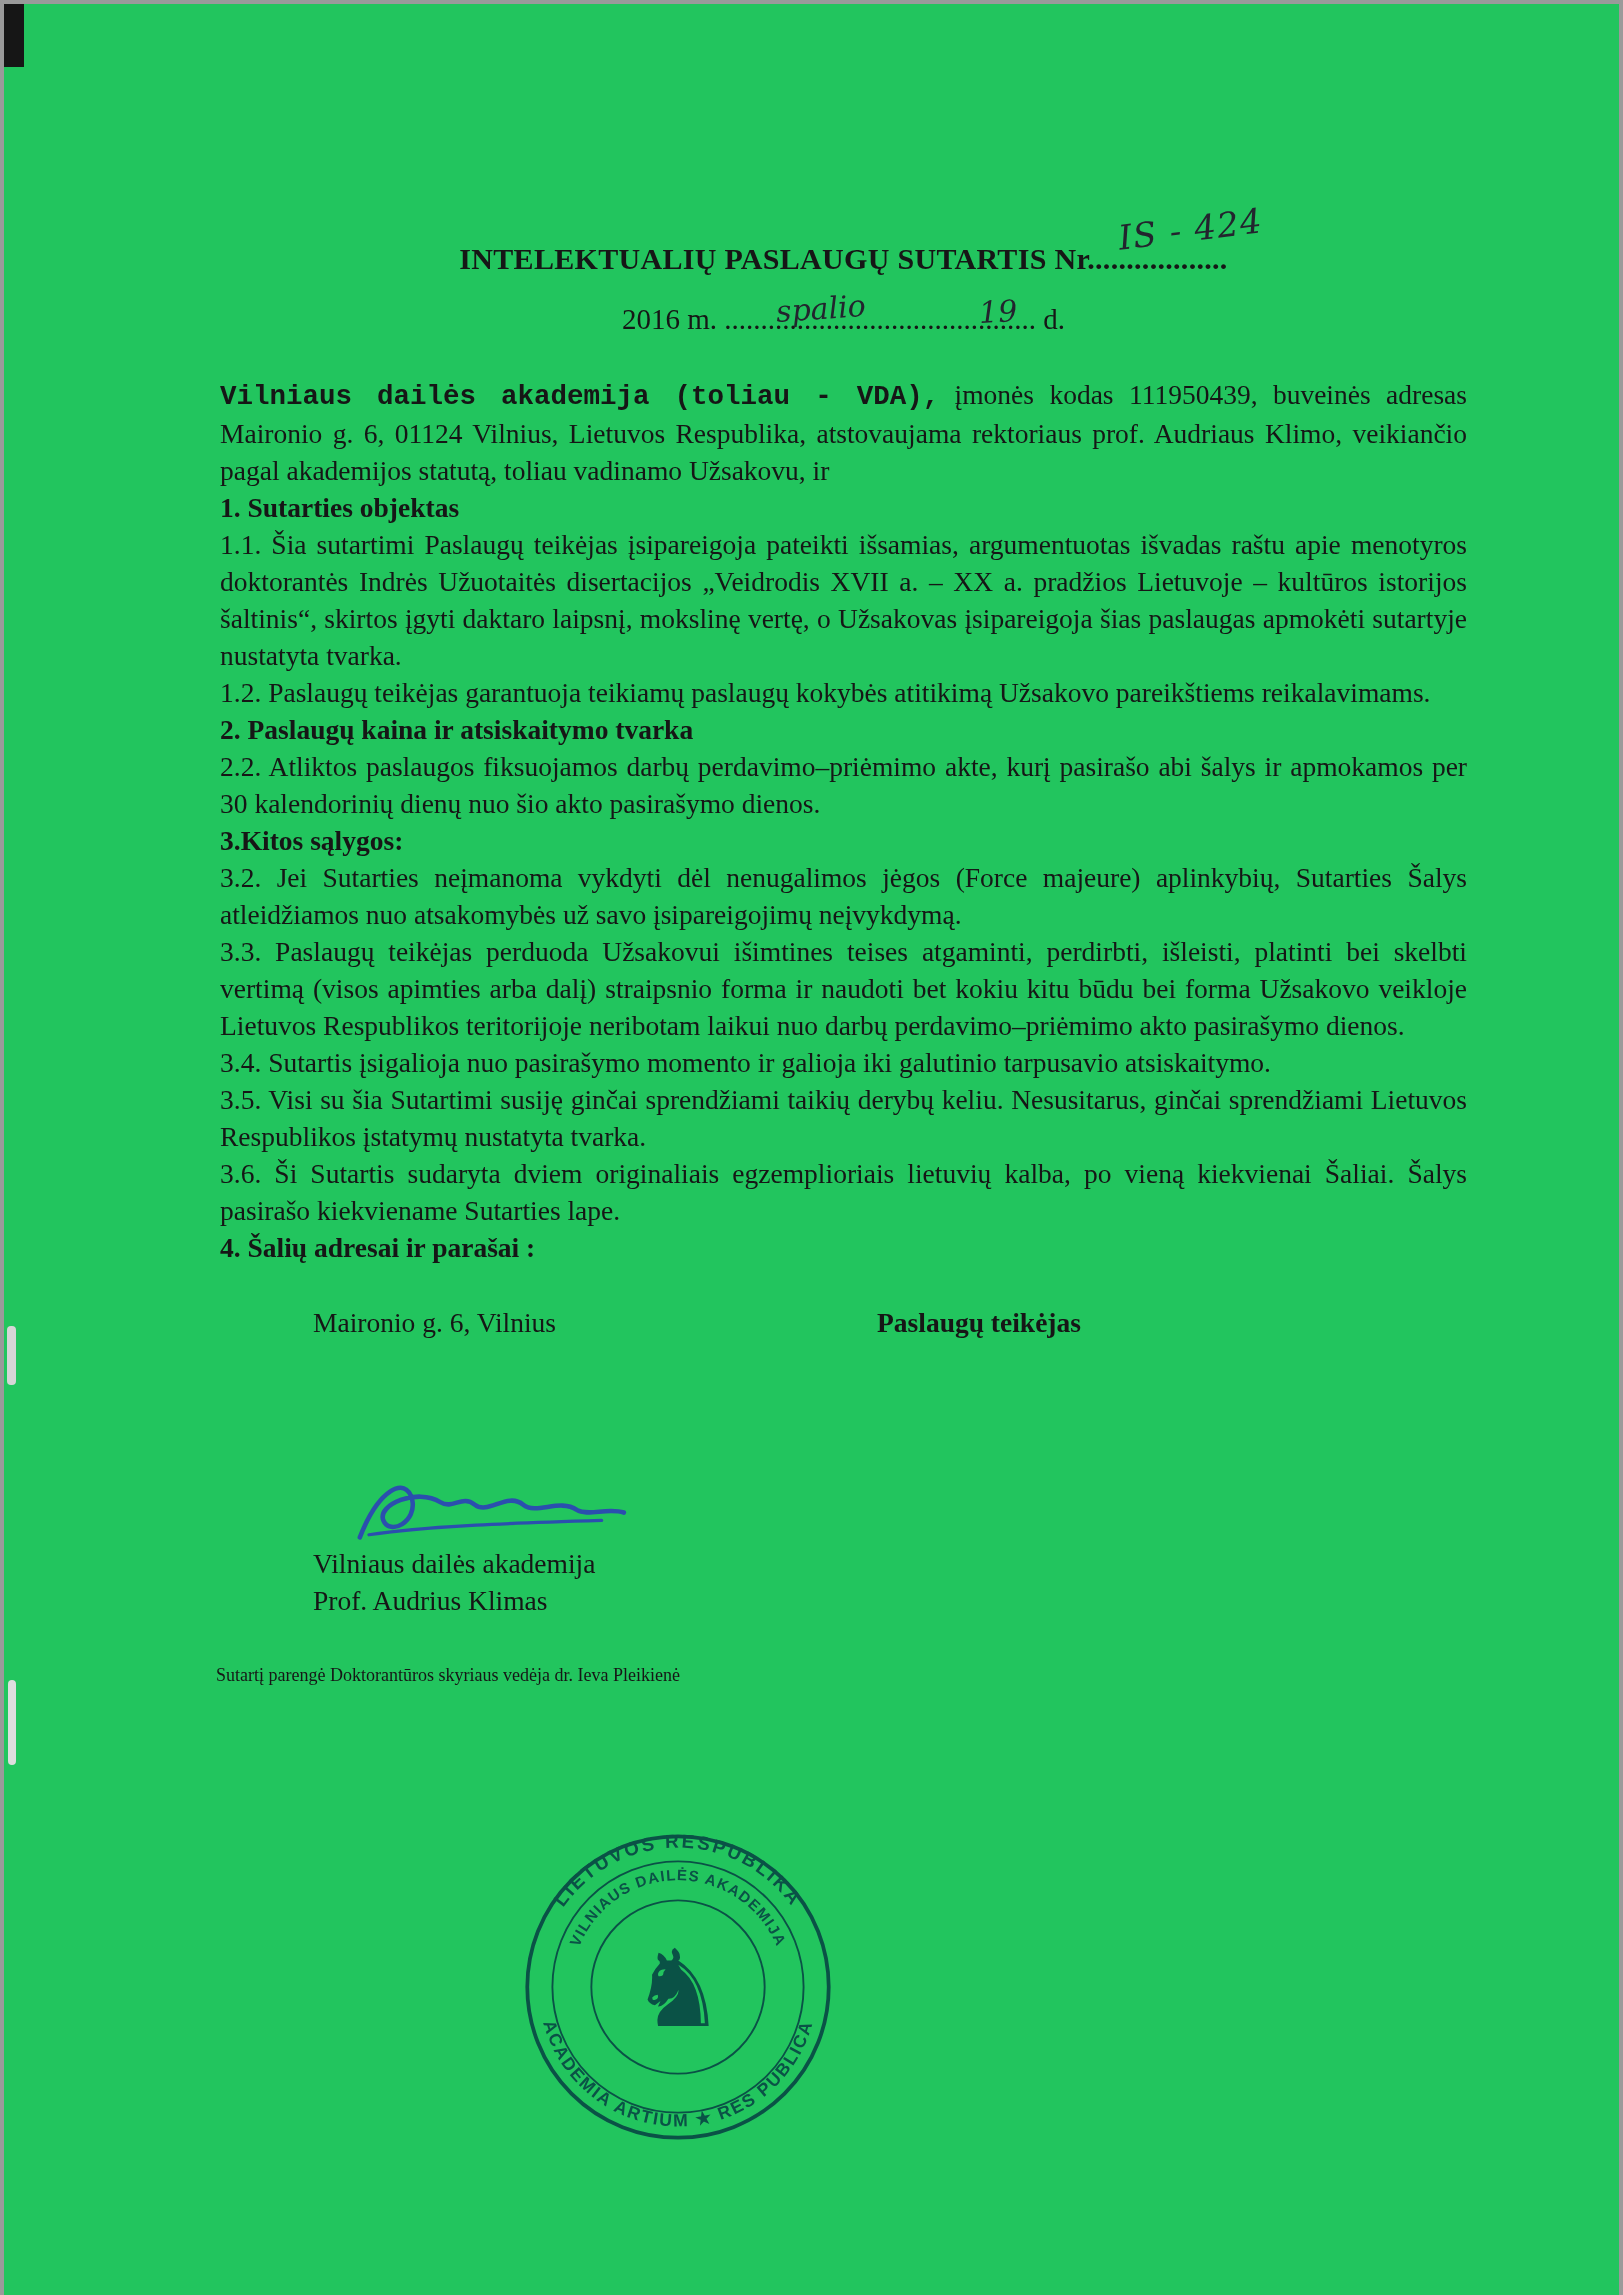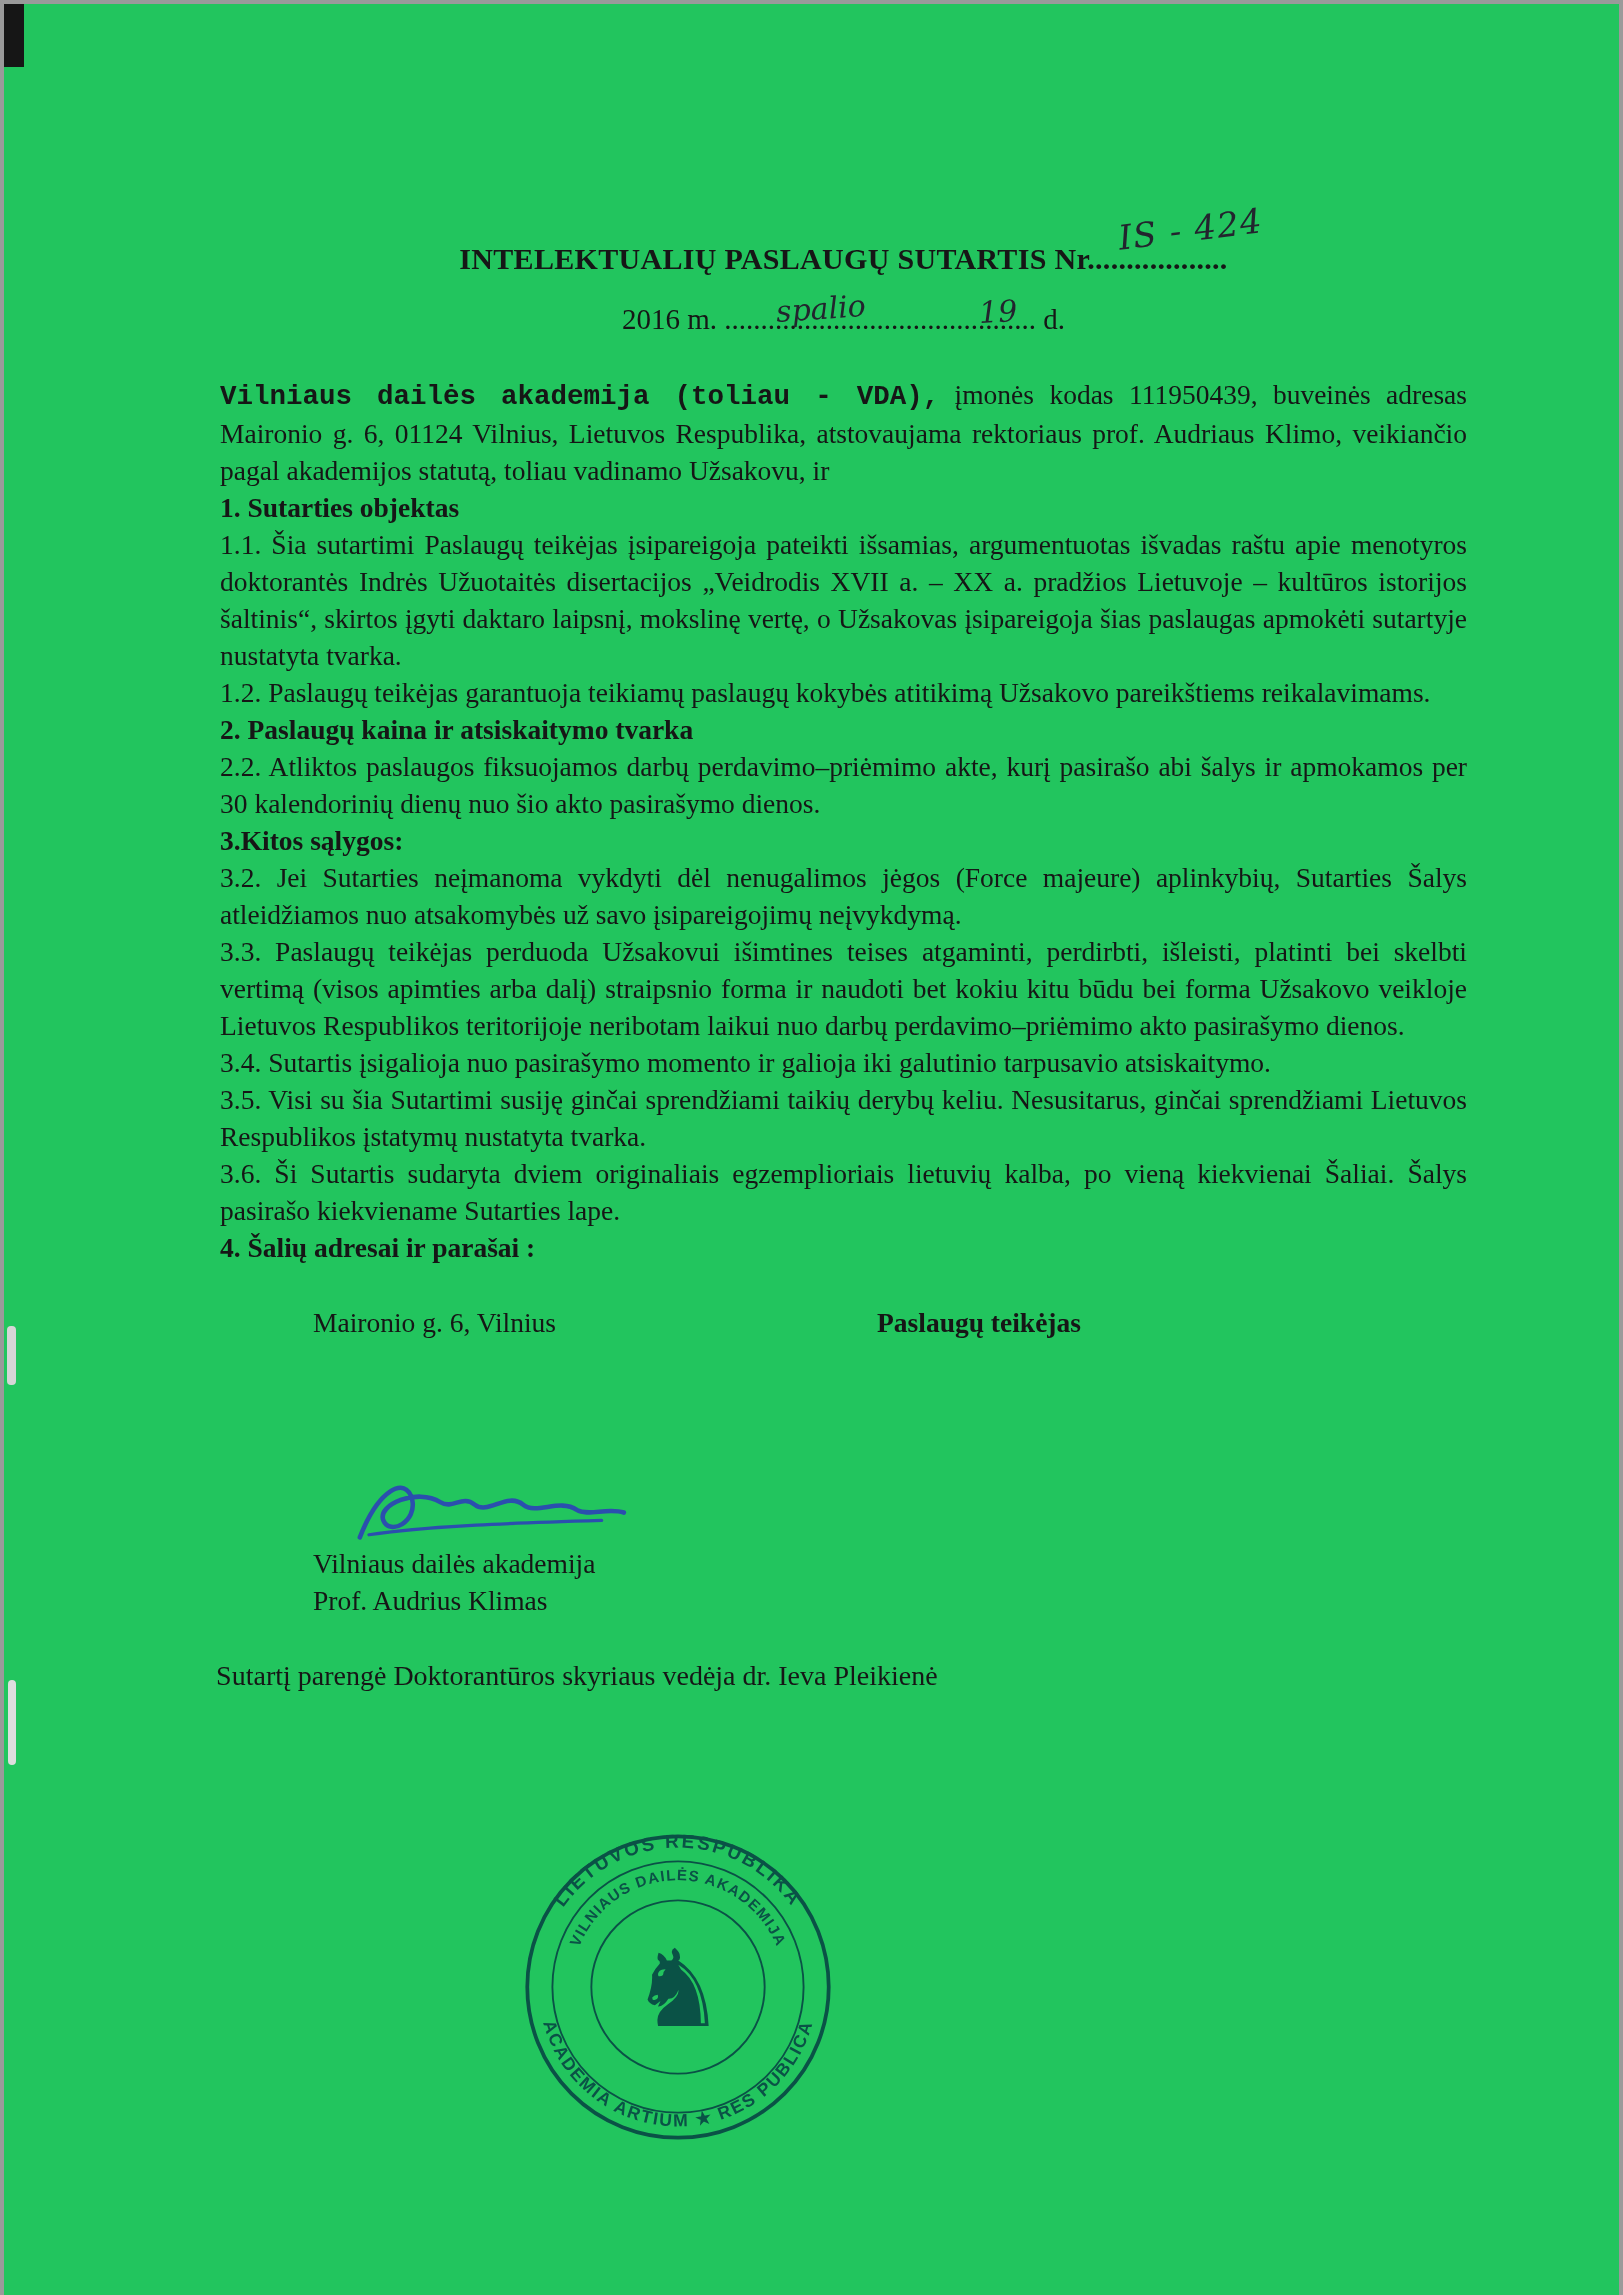--- a/index.html
+++ b/index.html
@@ -64,21 +64,21 @@
   .parties { position: relative; margin-top: 38px; margin-left: 93px; height: 151px; }
   .party-line { line-height: 37px; }
   .party-right { position: absolute; left: 564px; top: 0; font-weight: bold; }
   .party-title { font-weight: bold; }
   .sig-block { margin-left: 93px; margin-top: 17px; position: relative; }
   .sig-svg { display: block; margin-left: 39px; margin-bottom: -11.8px; }
   .sig-lines { line-height: 37px; }
   .footer-note {
     margin-top: 42px;
     margin-left: -3.9px;
-    font-size: 28px;
+    font-size: 18px;
     line-height: 29px;
   }
   .stamp {
     position: absolute;
     left: 517px;
     top: 1826px;
     width: 314px;
     height: 314px;
     opacity: 0.88;
     mix-blend-mode: multiply;

